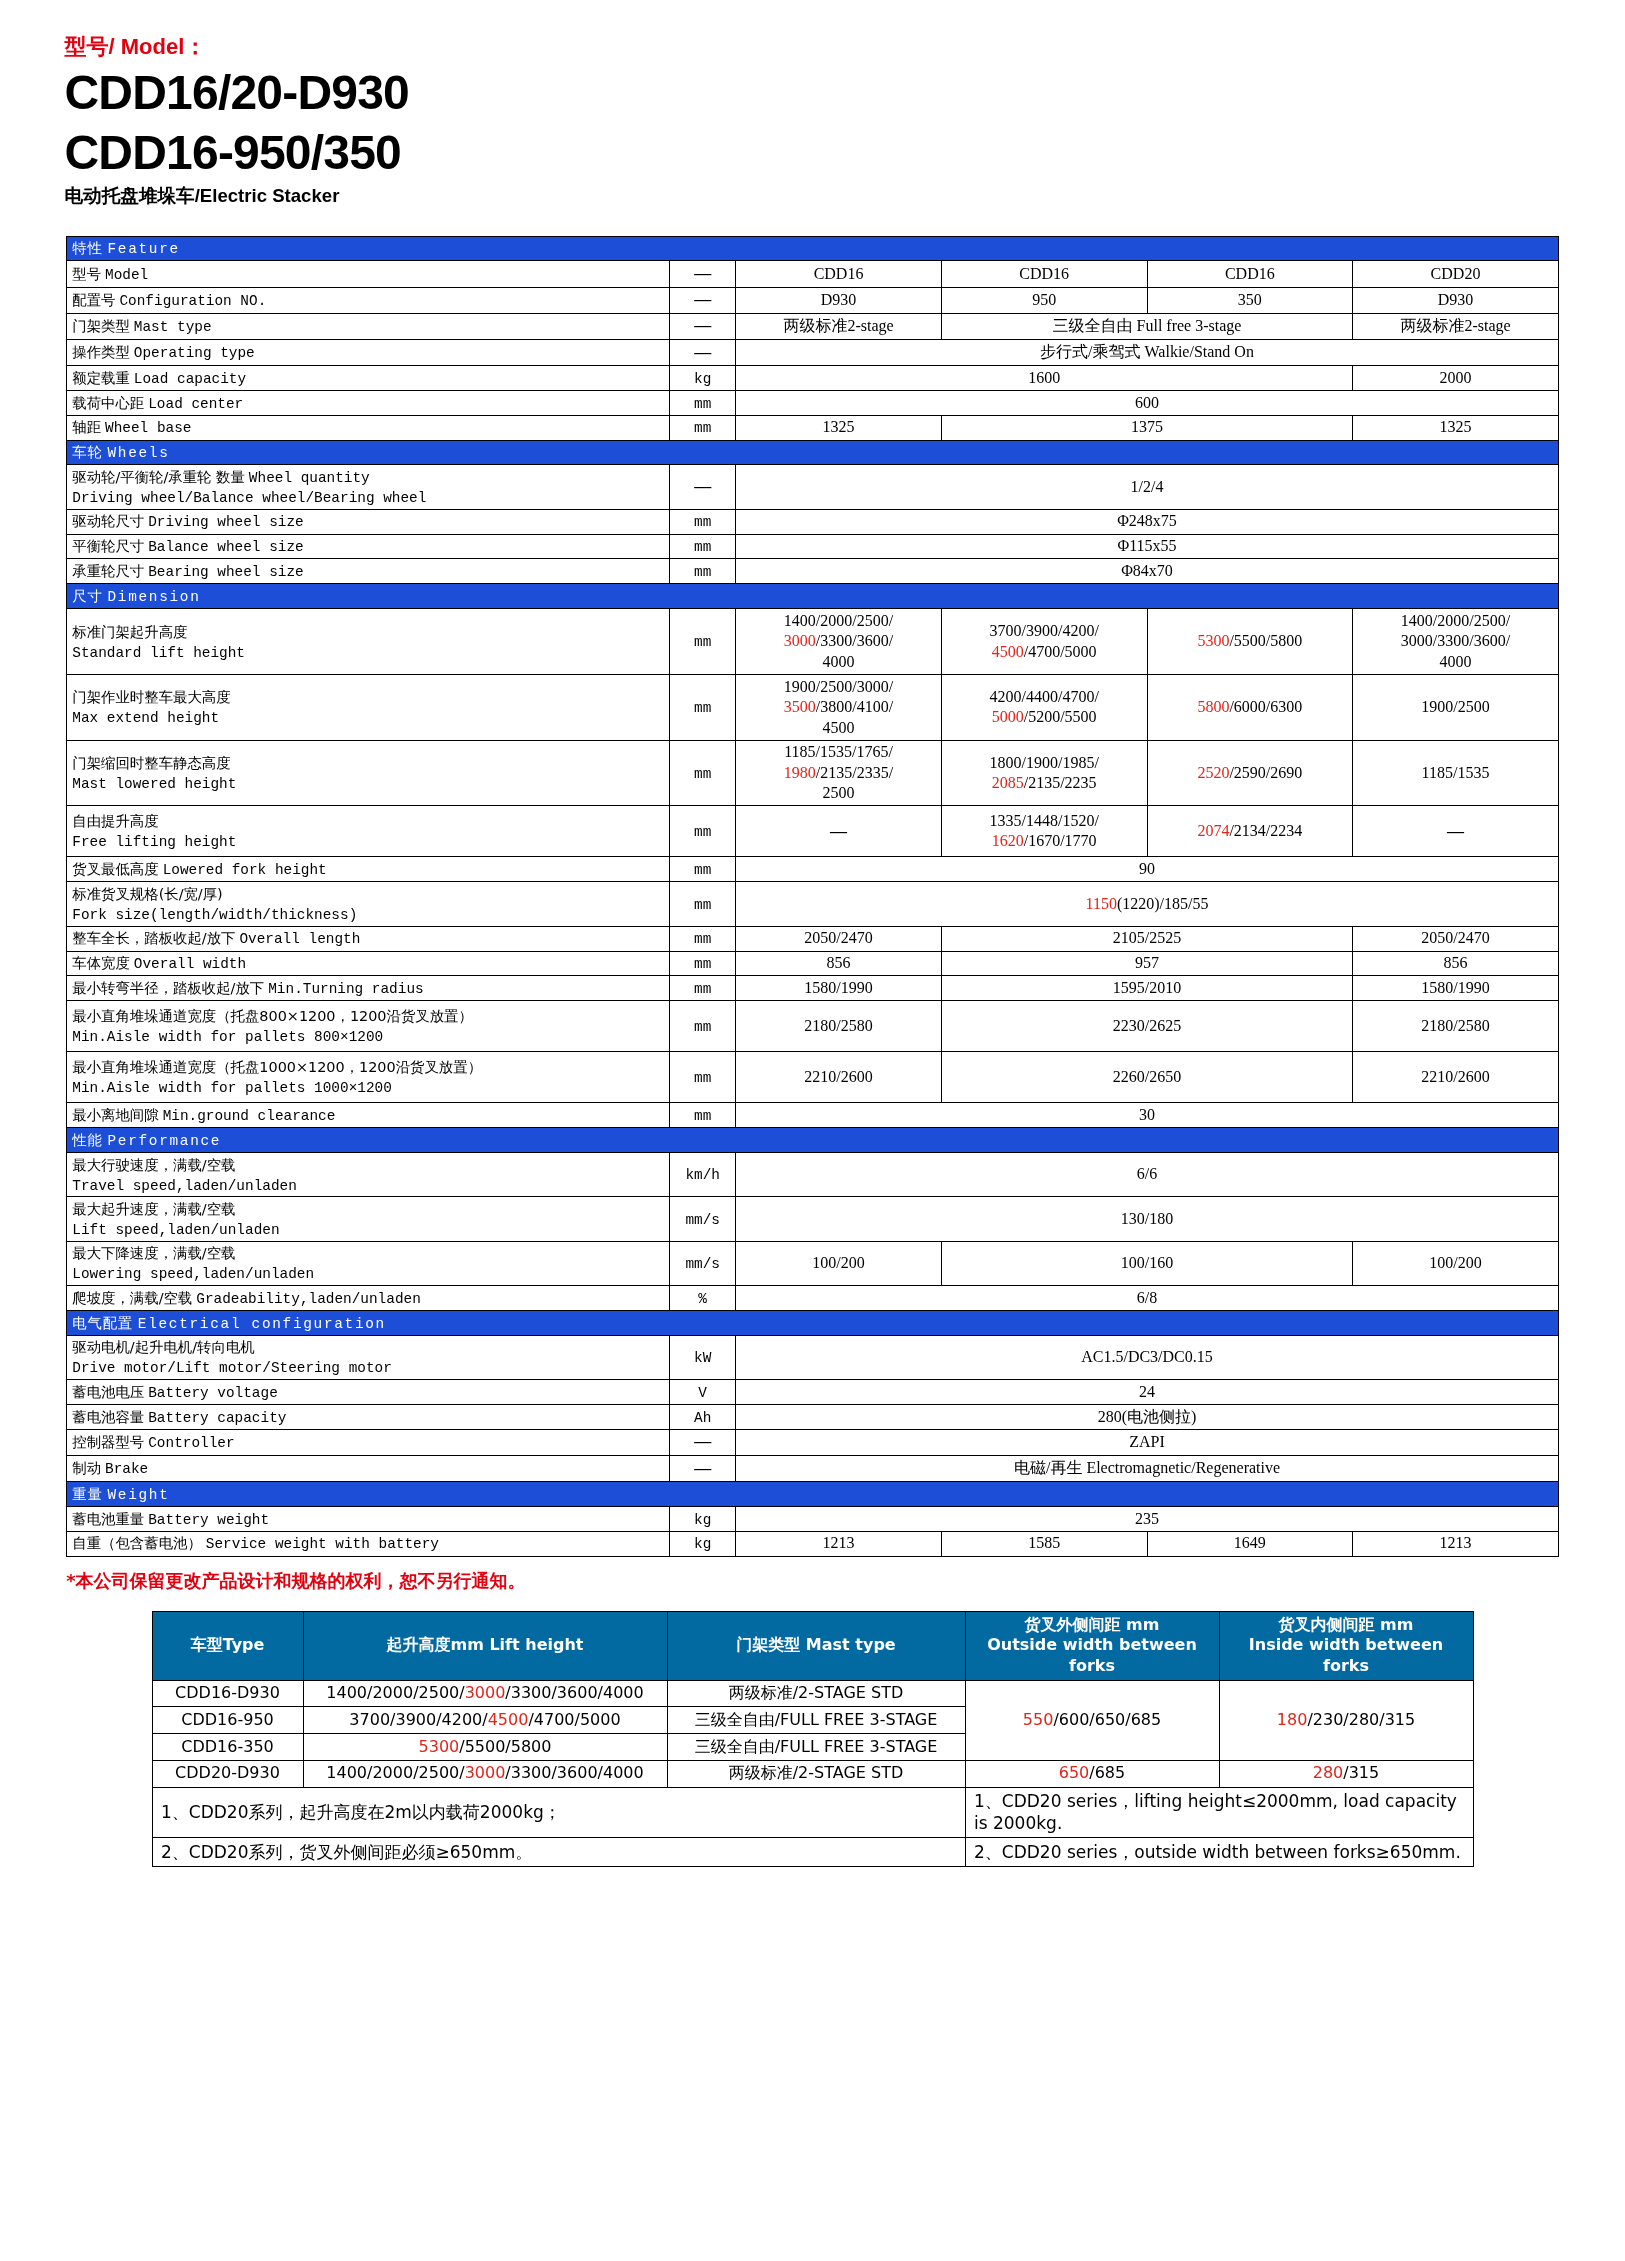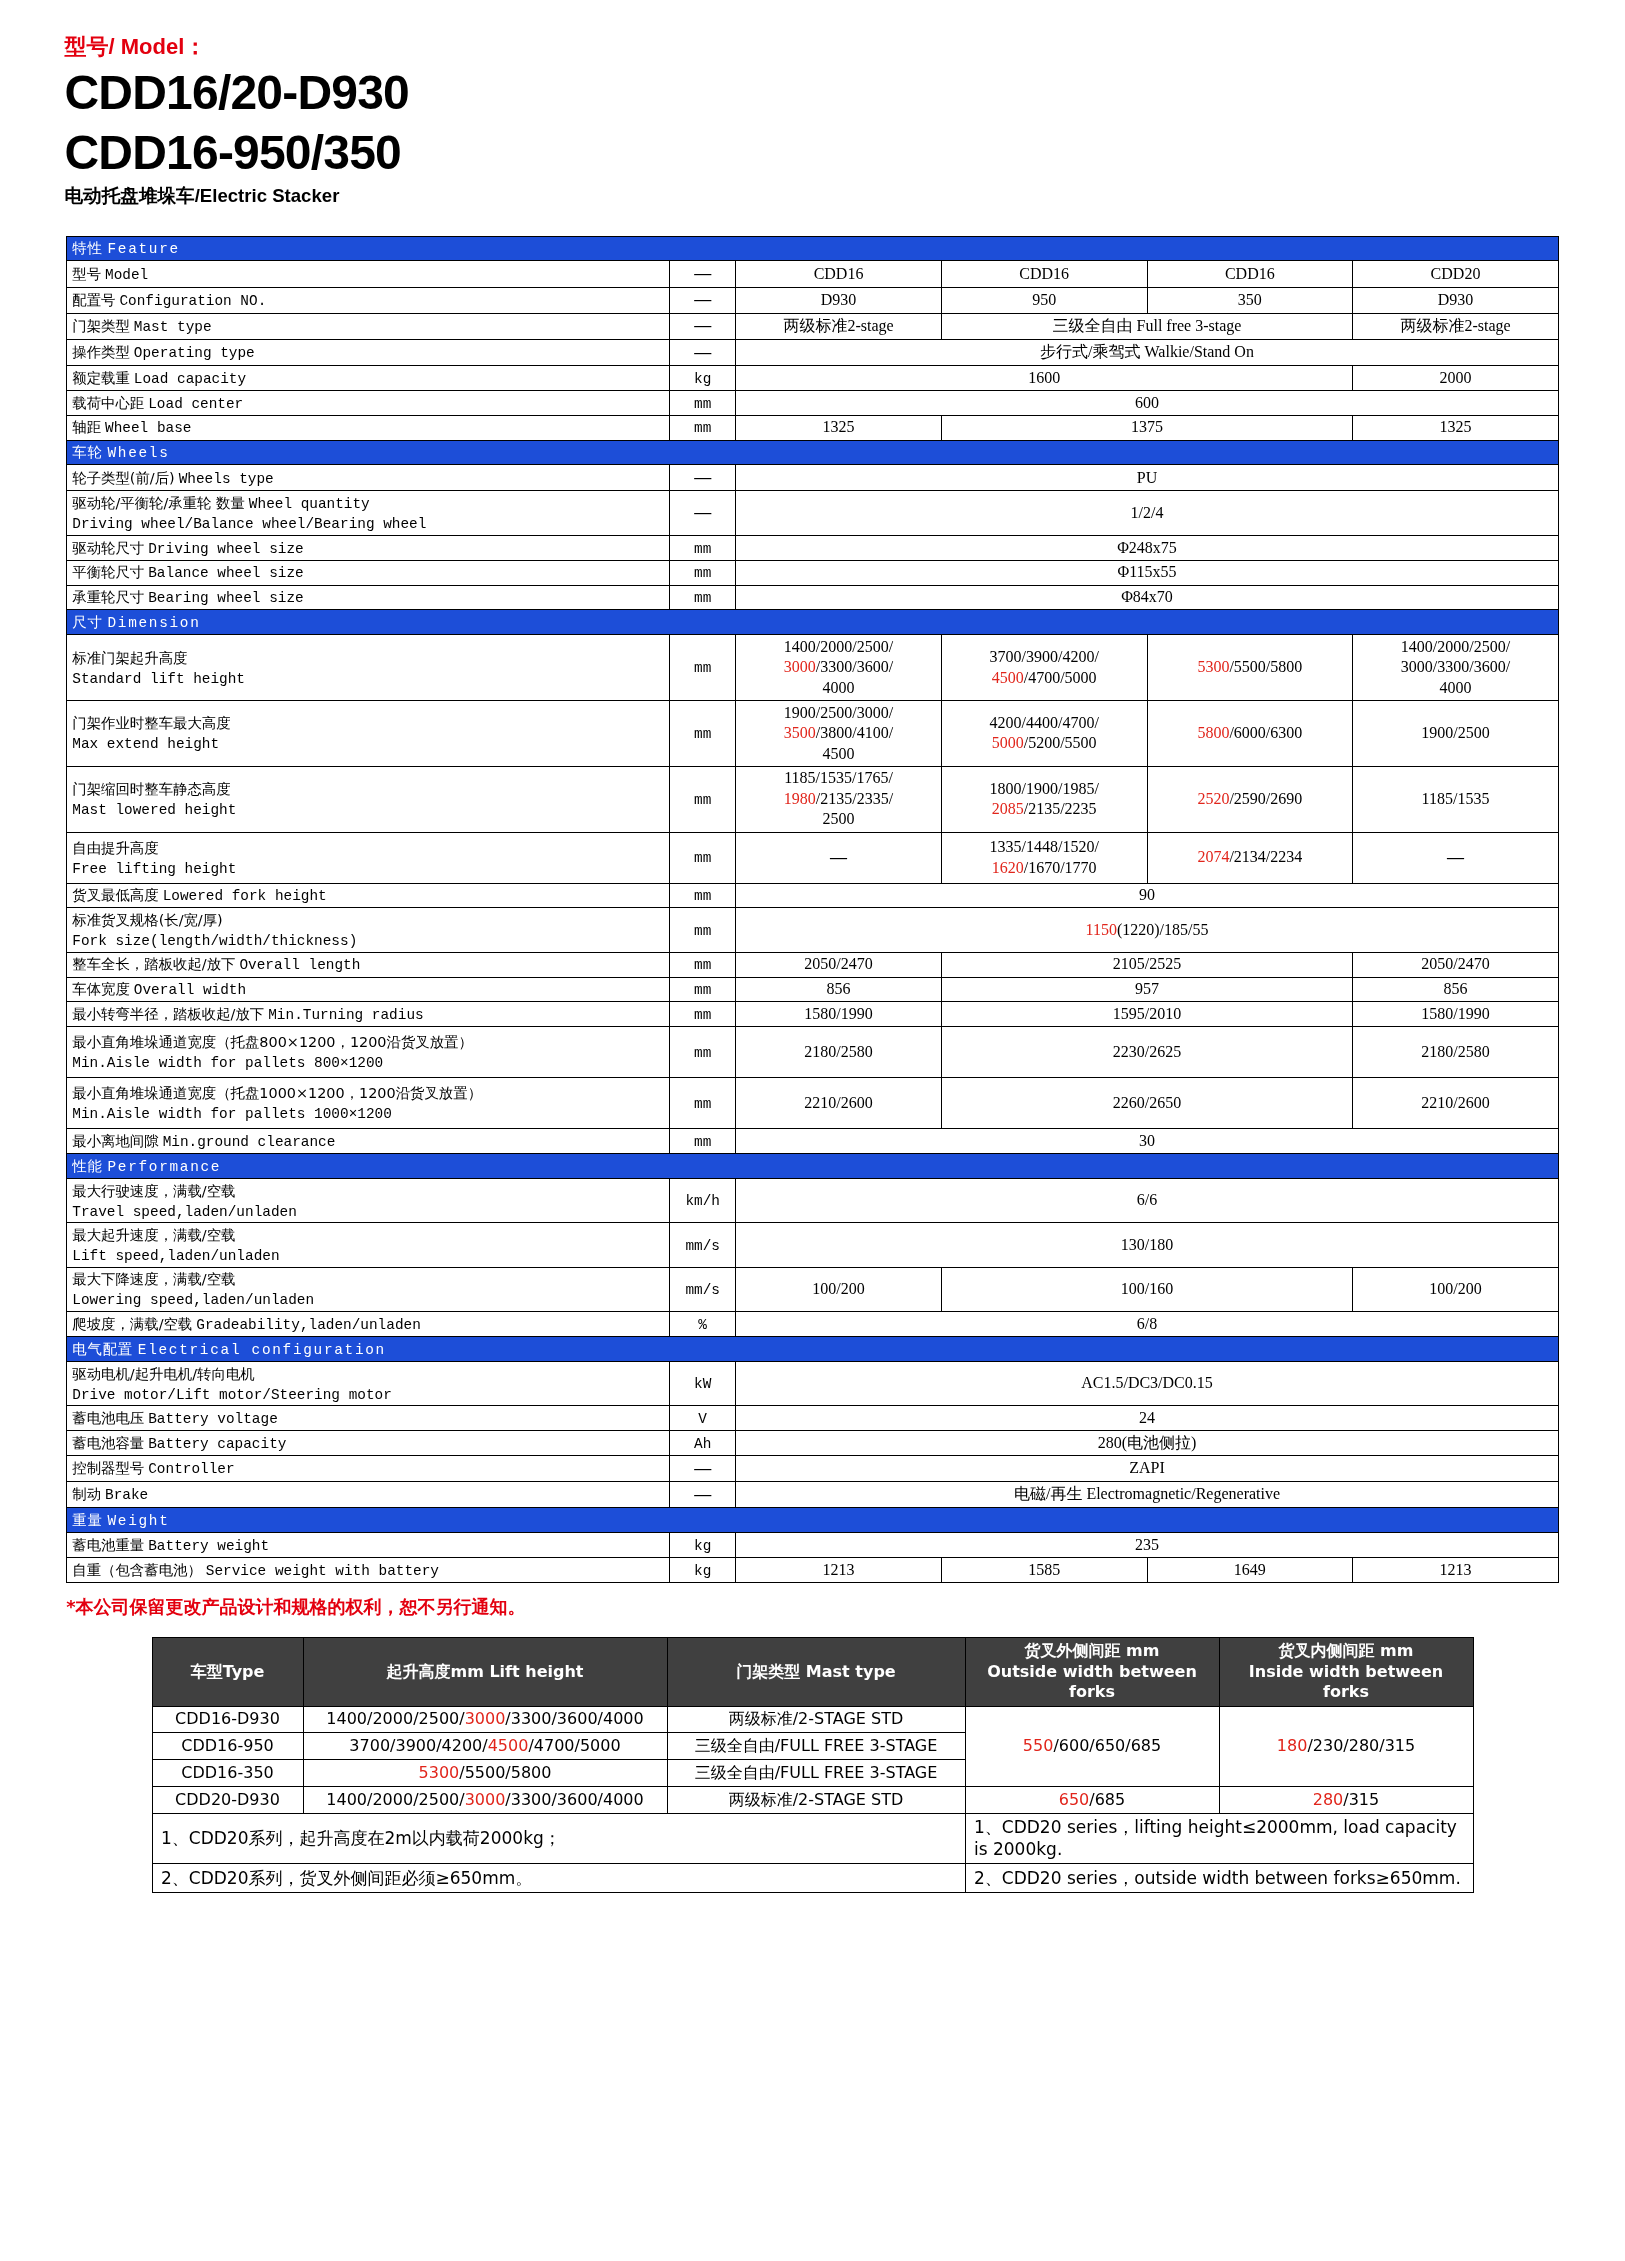--- a/index.html
+++ b/index.html
@@ -94,21 +94,21 @@
     font-size:16px;
   }
   table.bottom td {
     border:0.8px solid #000;
     padding:2.5px 5.1px;
     text-align:center;
     vertical-align:middle;
     line-height:1.3;
   }
   table.bottom tr.bhead td {
-    background:#404040;
+    background:#0369a1;
     color:#ffffff;
     font-weight:bold;
     height:66px;
     font-size:16px;
   }
   table.bottom td.note {
     text-align:left;
     padding-left:8.5px;
     font-size:17px;
     height:29px;
@@ -186,25 +186,20 @@
           </tr>
           <tr>
             <td class="c-label"><span class="cn">轴距</span> <span class="en">Wheel base</span></td>
             <td class="c-unit"><span class="en">mm</span></td>
             <td class="c-v val" colspan="1">1325</td>
             <td class="c-v val" colspan="2">1375</td>
             <td class="c-v val" colspan="1">1325</td>
           </tr>
           <tr class="section-row">
             <td colspan="6"><span class="cn">车轮</span> <span class="en">Wheels</span></td>
-          </tr>
-          <tr>
-            <td class="c-label"><span class="cn">轮子类型(前/后)</span> <span class="en">Wheels type</span></td>
-            <td class="c-unit"><span class="dash">—</span></td>
-            <td class="c-v val" colspan="4">PU</td>
           </tr>
           <tr>
             <td class="c-label">
               <div class="two-line"><span class="cn">驱动轮/平衡轮/承重轮 数量</span> <span class="en">Wheel quantity</span><br><span class="en">Driving wheel/Balance wheel/Bearing wheel</span></div>
             </td>
             <td class="c-unit"><span class="dash">—</span></td>
             <td class="c-v val" colspan="4">1/2/4</td>
           </tr>
           <tr>
             <td class="c-label"><span class="cn">驱动轮尺寸</span> <span class="en">Driving wheel size</span></td>

